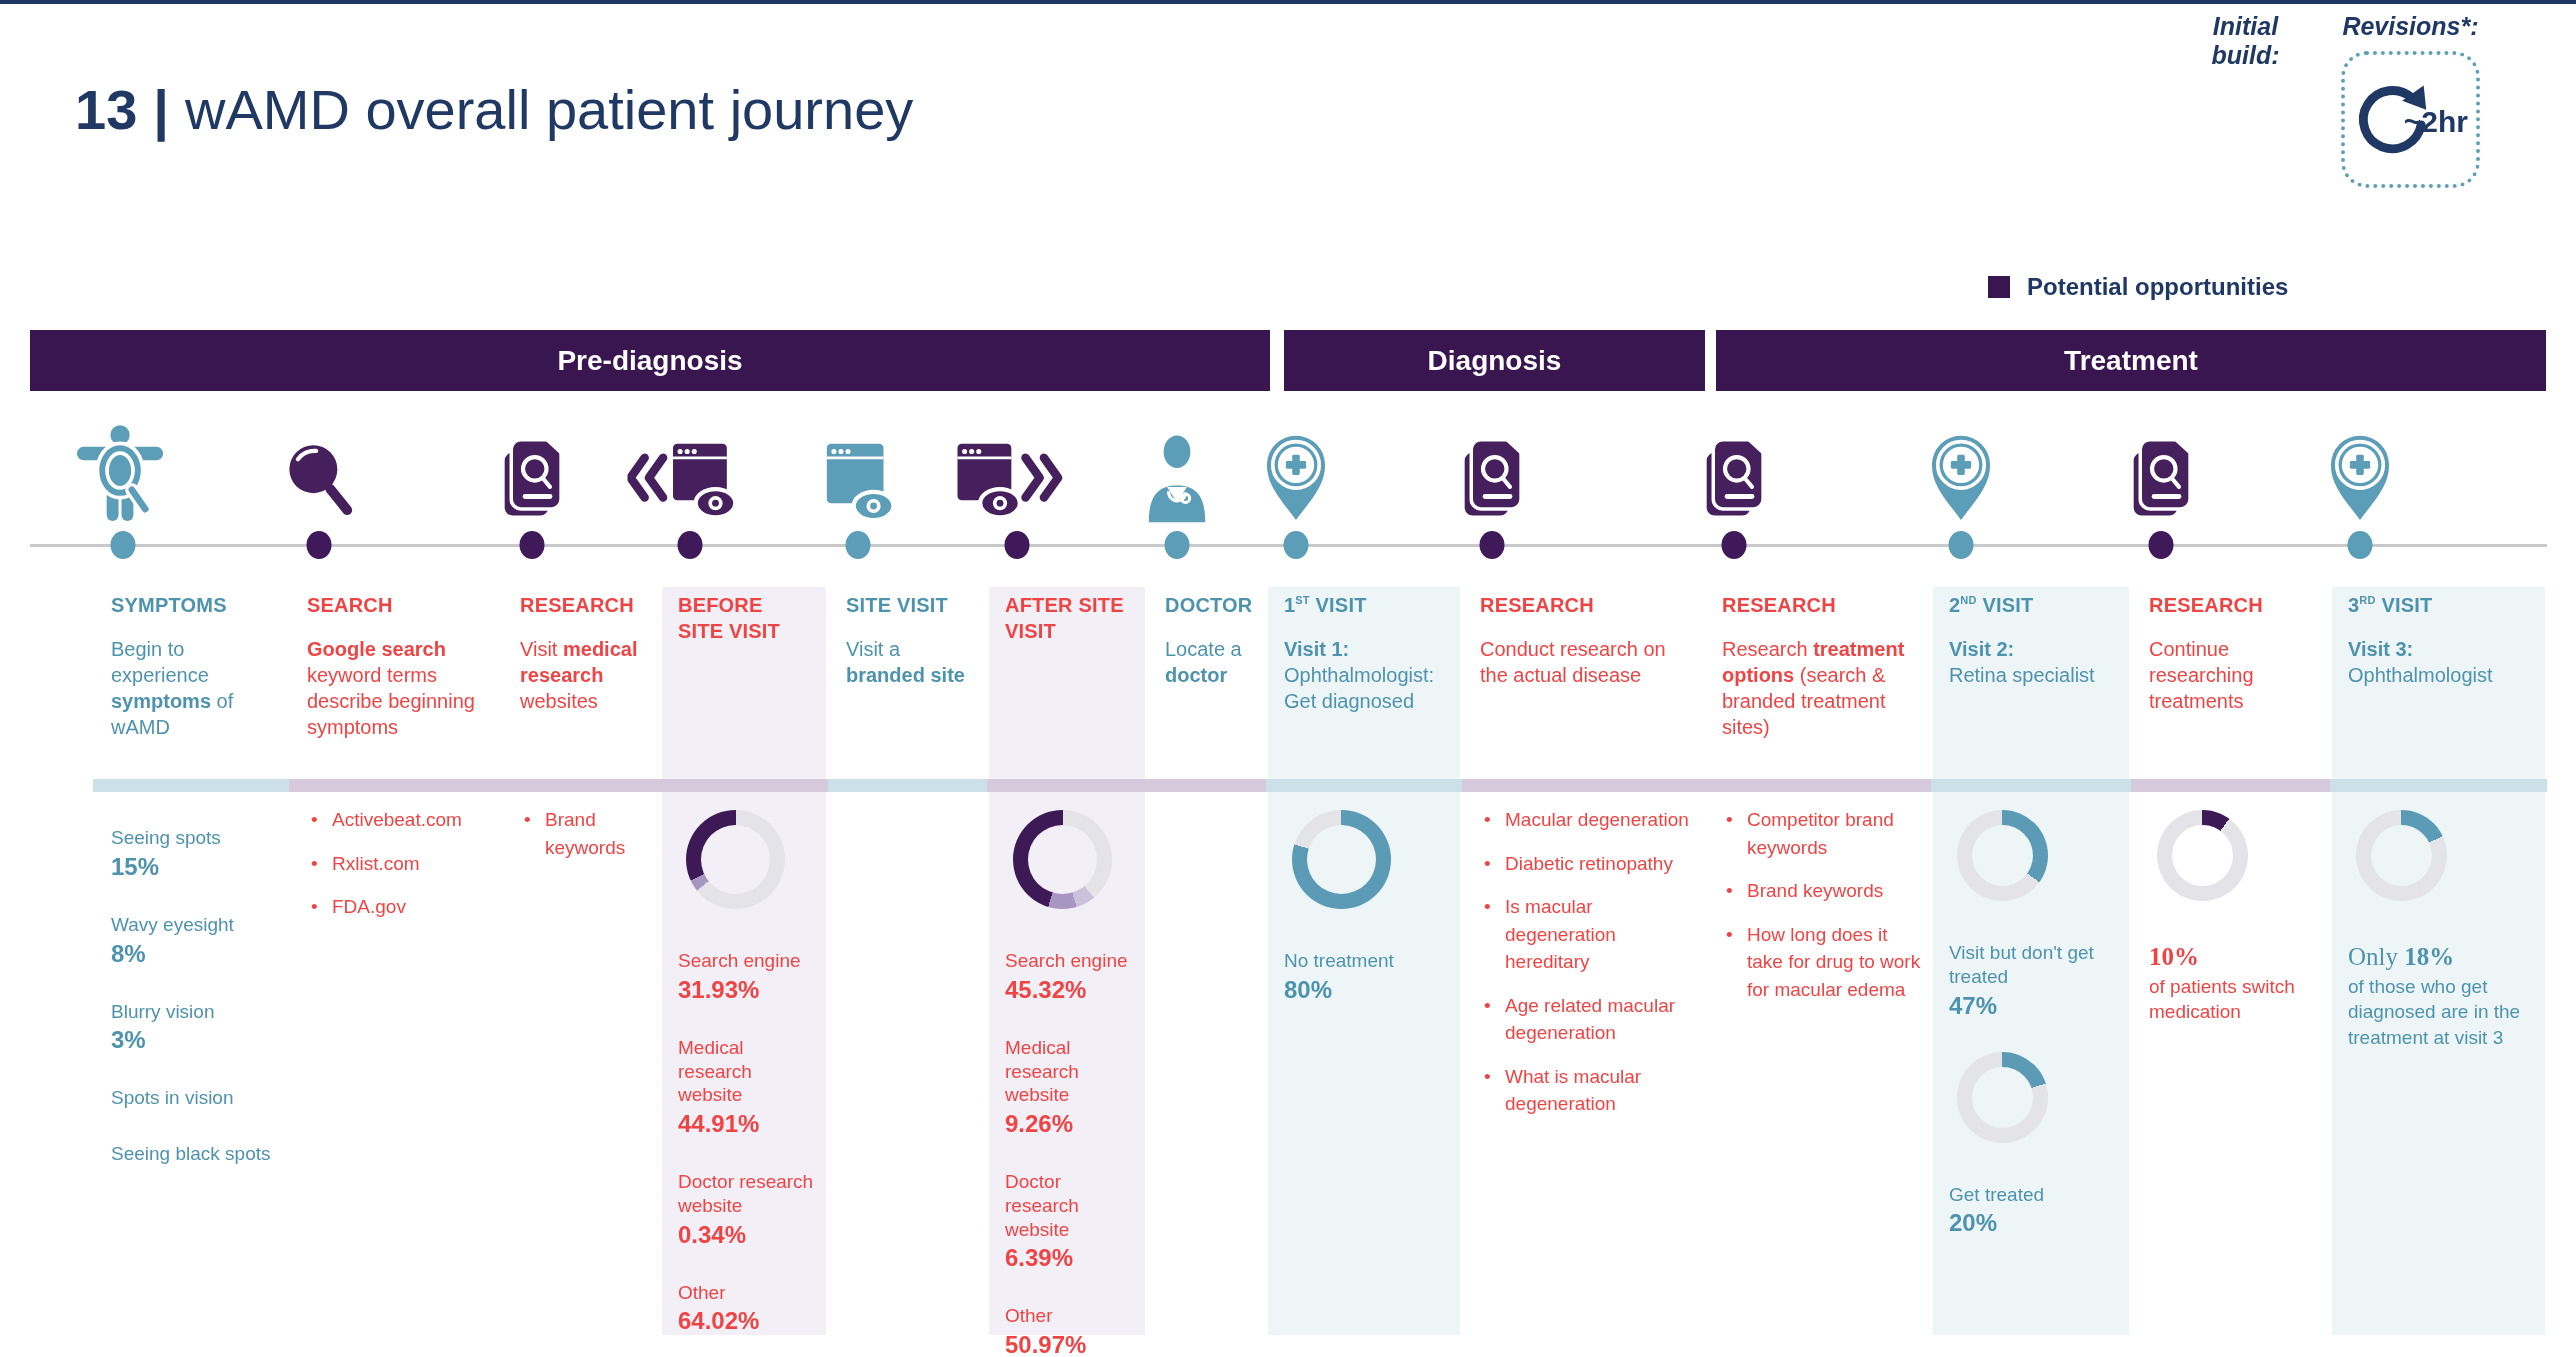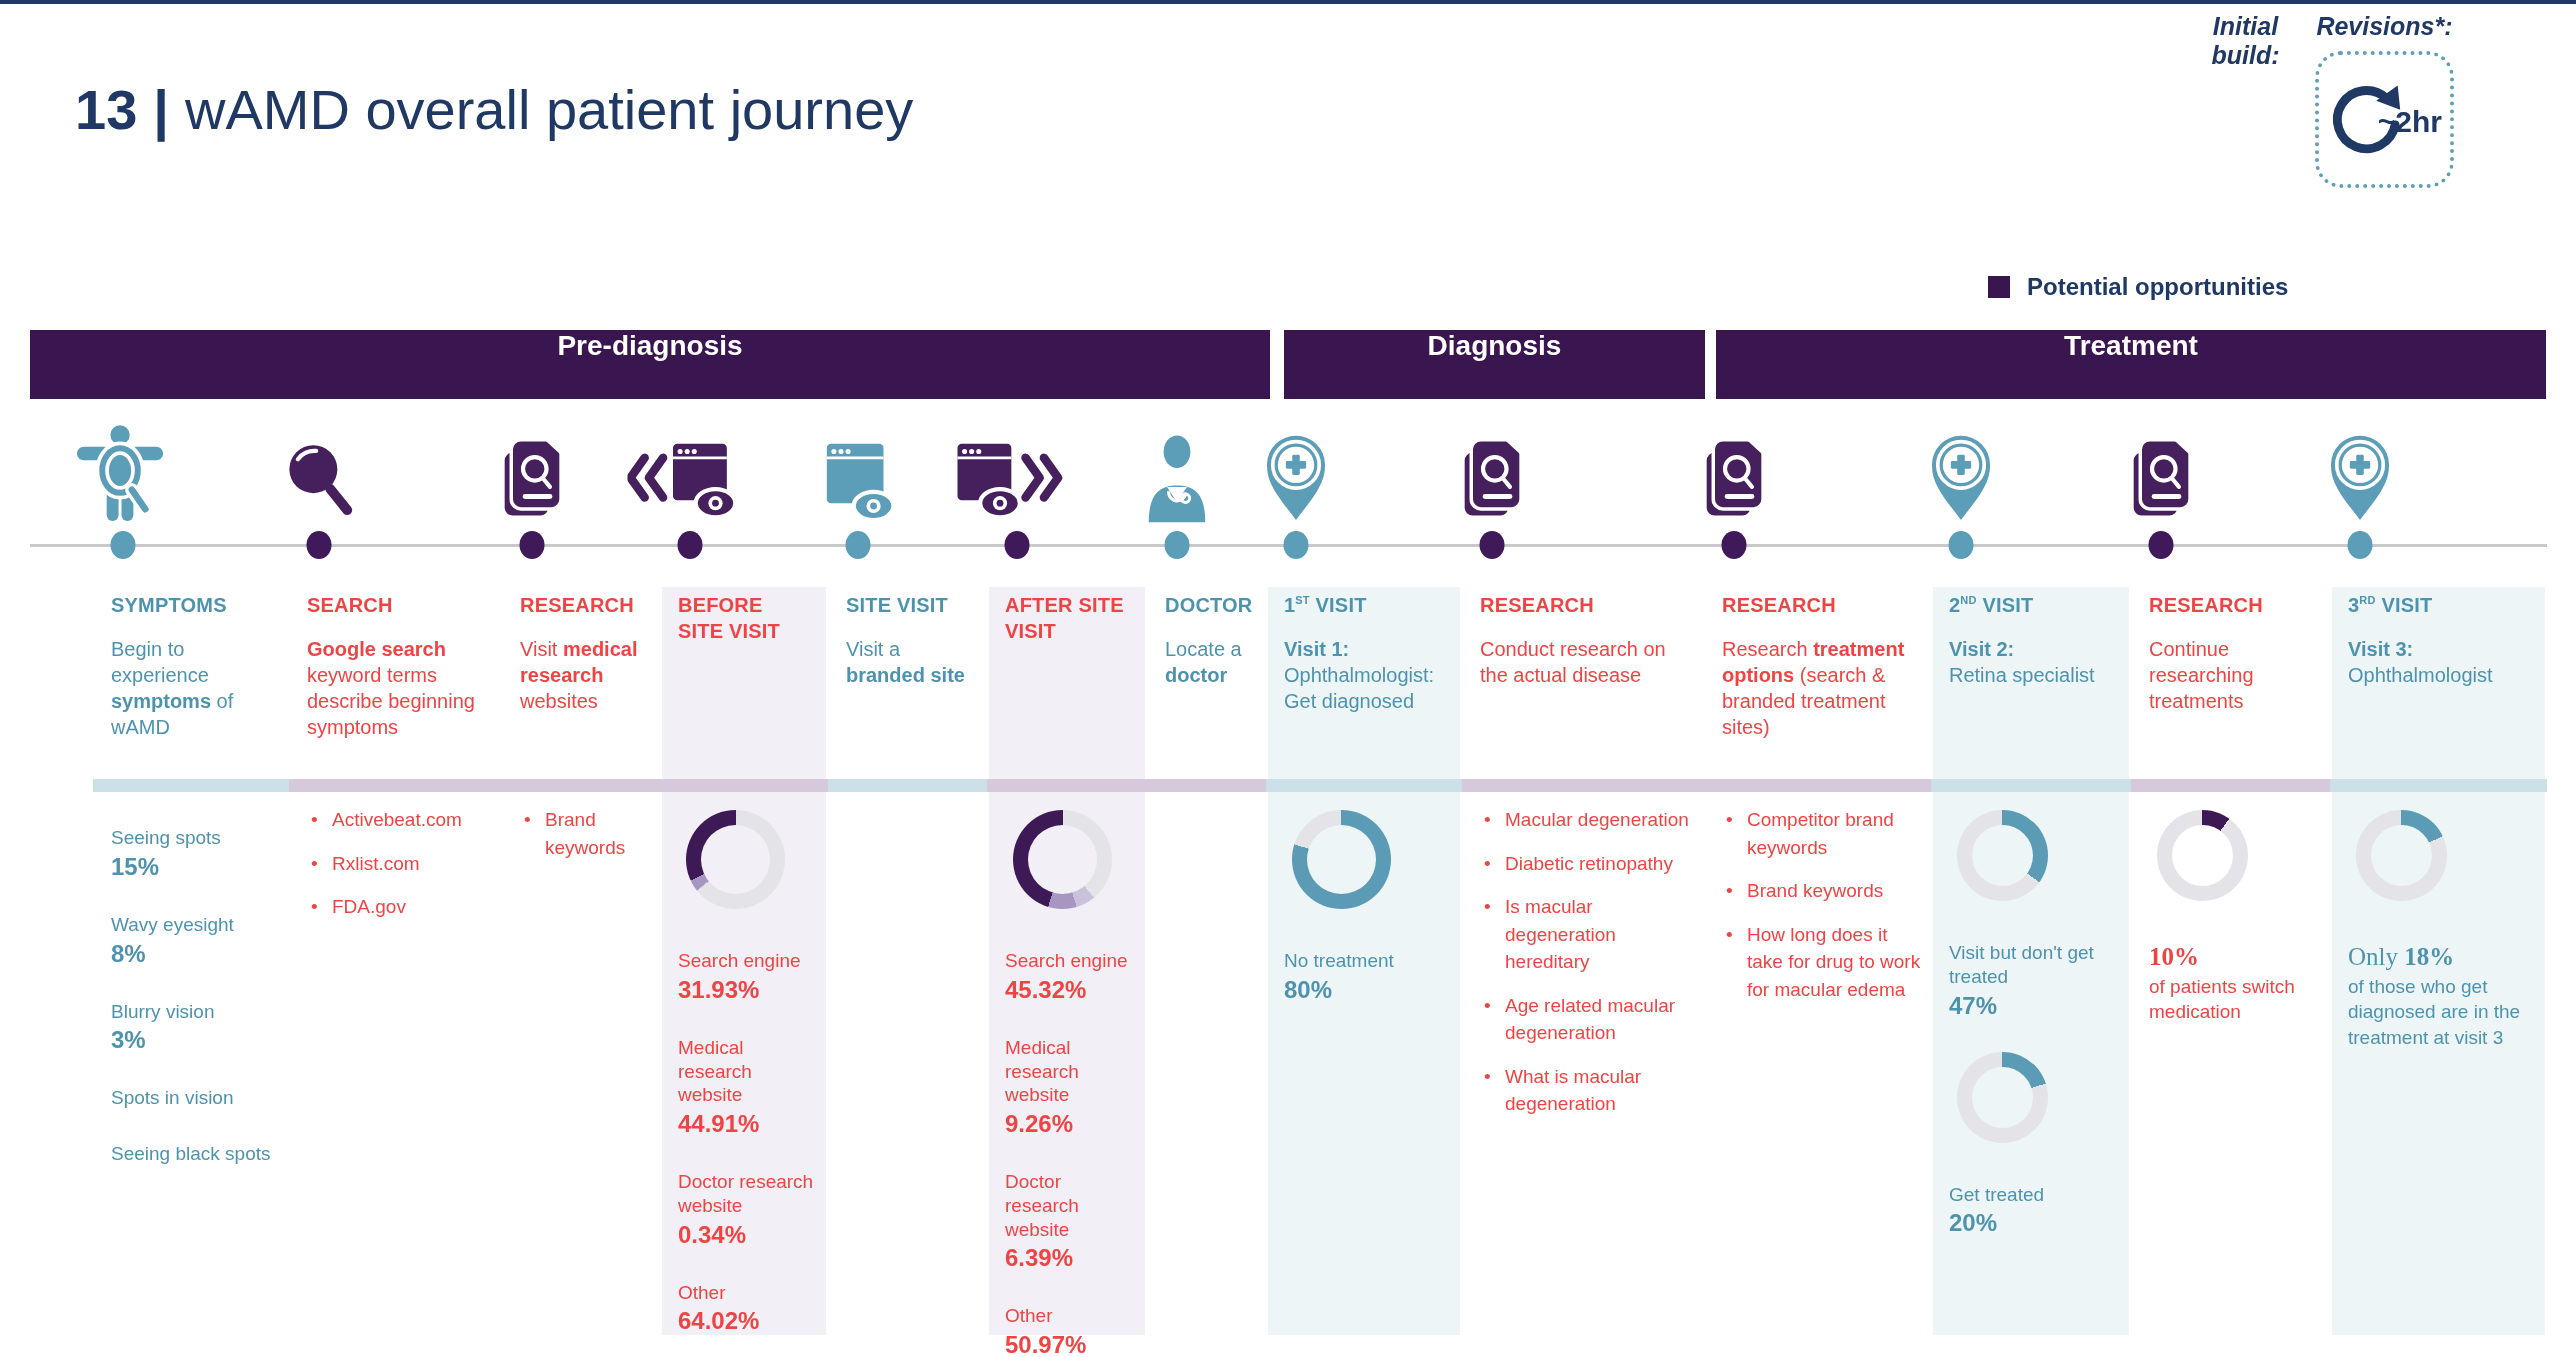--- a/index.html
+++ b/index.html
@@ -5,35 +5,35 @@
   html,body{margin:0;padding:0;}
   body{width:2576px;height:1357px;background:#fff;overflow:hidden;position:relative;
        font-family:"Liberation Sans",sans-serif;-webkit-font-smoothing:antialiased;}
   #toprule{position:absolute;top:0;left:0;width:2576px;height:4px;background:#1F3864;}
   
   #title{position:absolute;left:75px;top:77px;font-size:56px;color:#1F3864;white-space:nowrap;}
   .t-num{font-weight:700;}
   .t-sep{font-weight:700;margin:0 16px;}
   .t-text{font-weight:400;}
   
-  #badges{position:absolute;top:12px;left:2176px;display:flex;}
+  #badges{position:absolute;top:12px;left:2176px;display:flex;gap:26px;}
   .badge{width:139px;text-align:center;}
   .badge-label{font-size:25px;font-style:italic;color:#1F3864;margin-bottom:10px;font-weight:600;}
   .badge-box{height:129px;border-radius:26px;display:flex;flex-direction:column;align-items:center;justify-content:center;position:relative;}
   .badge-box.red{border:4px dotted #C9473F;}
   .badge-box.teal{border:4px dotted #5EA0B6;}
   .badge-time{font-size:30px;font-weight:700;color:#1F3864;line-height:1;}
   .badge-box.teal .badge-time{position:absolute;right:8px;top:52px;}
   
   #legend{position:absolute;left:1988px;top:273px;display:flex;align-items:center;gap:17px;}
   #legend .swatch{width:22px;height:22px;background:#3A1650;}
   #legend .ltext{font-size:24px;font-weight:700;color:#1F3864;}
   
-  .band{position:absolute;top:330px;height:69px;background:#3A1650;color:#fff;
-        display:flex;justify-content:center;font-size:28px;font-weight:600;}
+  .band{position:absolute;top:330px;height:61px;background:#3A1650;color:#fff;
+        display:flex;align-items:center;justify-content:center;font-size:28px;font-weight:600;}
   #band-pre{left:30px;width:1240px;}
   #band-diag{left:1284px;width:421px;}
   #band-treat{left:1716px;width:830px;}
   
   #timeline{position:absolute;left:30px;top:544px;width:2517px;height:3px;background:#C9C9C9;}
   
   #stage-grid{position:absolute;left:93px;top:416px;width:2453px;height:931px;display:grid;
      grid-template-columns:196px 213px 158px 168px 159px 160px 119px 196px 242px 227px 200px 199px 217px;}
   .stage{position:relative;}
   .tint{position:absolute;left:2px;right:2px;top:171px;bottom:12px;}

